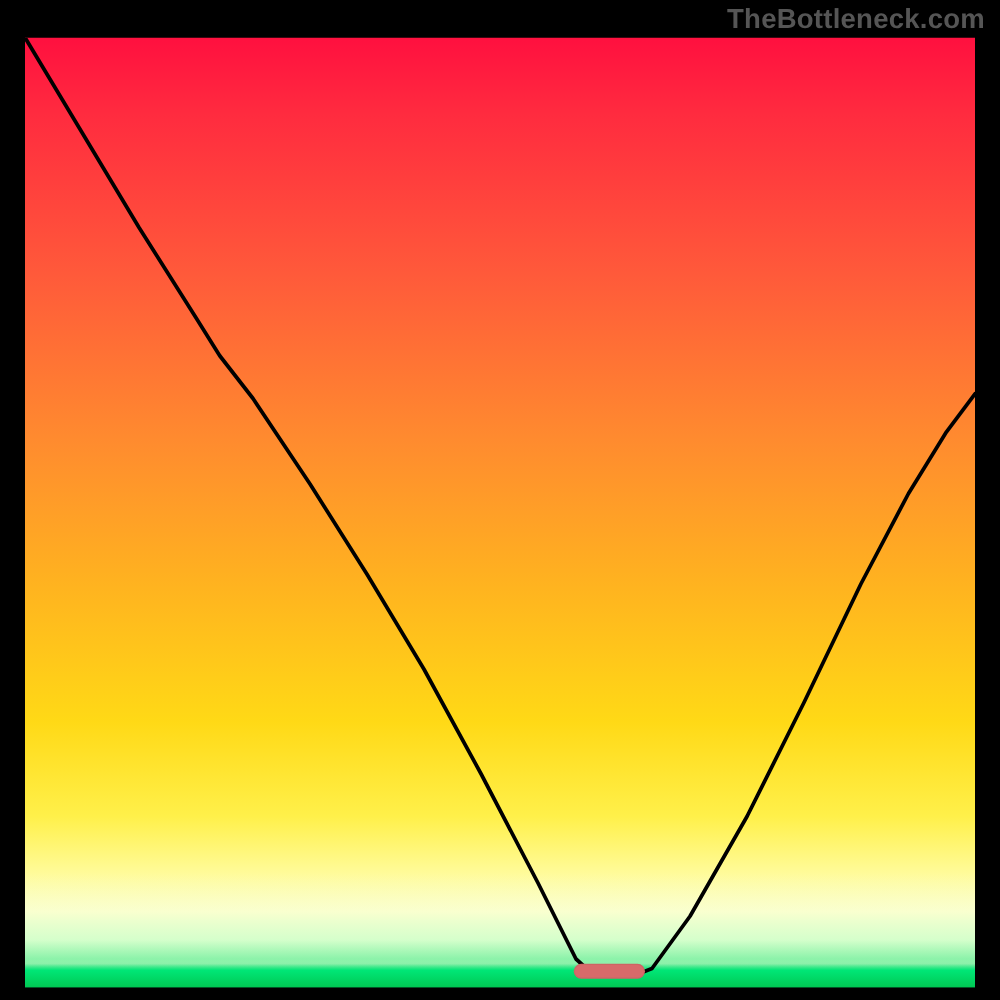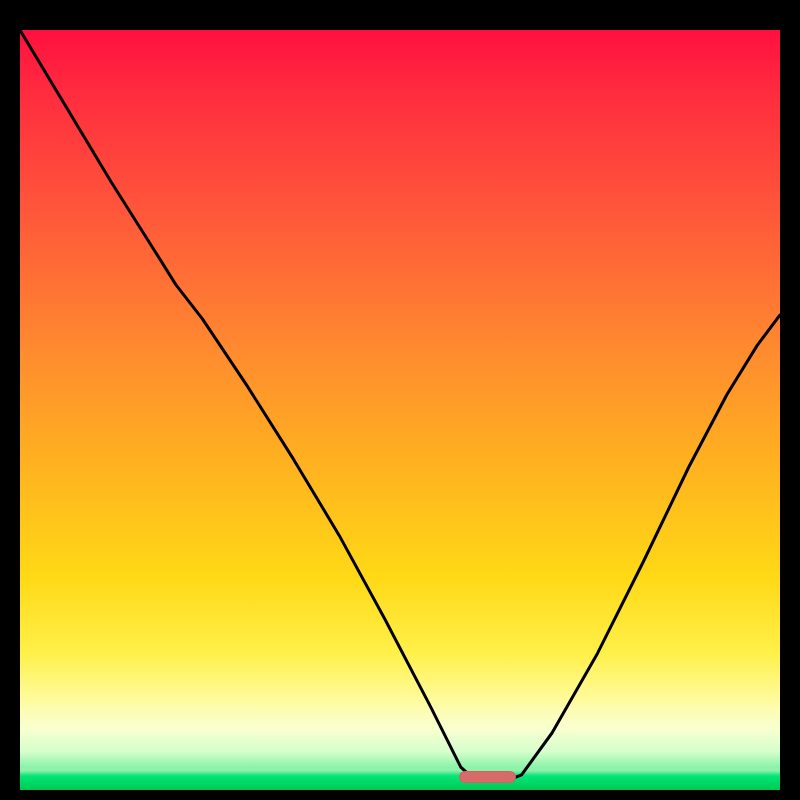--- a/index.html
+++ b/index.html
@@ -85,20 +85,21 @@
     border-radius: 6px;
     background: #d86a6a;
     box-shadow: 0 0 0 1px rgba(0,0,0,0.05) inset;
   }
 </style>
 </head>
 <body>
 
 <div class="frame">
 
+  <div class="watermark">TheBottleneck.com</div>
 
   <div class="plot-area">
     <div class="gradient"></div>
 
     <svg class="curve" viewBox="0 0 760 760" preserveAspectRatio="none">
       <path fill="none" stroke-width="3" stroke-linejoin="round" stroke-linecap="round" stroke="#000000" d="M 0.00 0.00 L 45.60 76.00 L 91.20 152.00 L 136.80 224.20 L 155.80 254.60 L 182.40 288.80 L 228.00 357.20 L 273.60 429.40 L 319.20 505.40 L 364.80 589.00 L 410.40 676.40 L 440.80 737.20 L 456.00 750.88 L 486.40 750.88 L 501.60 744.80 L 532.00 703.00 L 577.60 623.20 L 623.20 532.00 L 668.80 437.00 L 706.80 364.80 L 737.20 315.40 L 760.00 285.00"></path>
     </svg>
 
     <div class="marker" style="left: 438.9px; width: 57px; top: 741.08px; background: rgb(216, 106, 106);"></div>
   </div>

